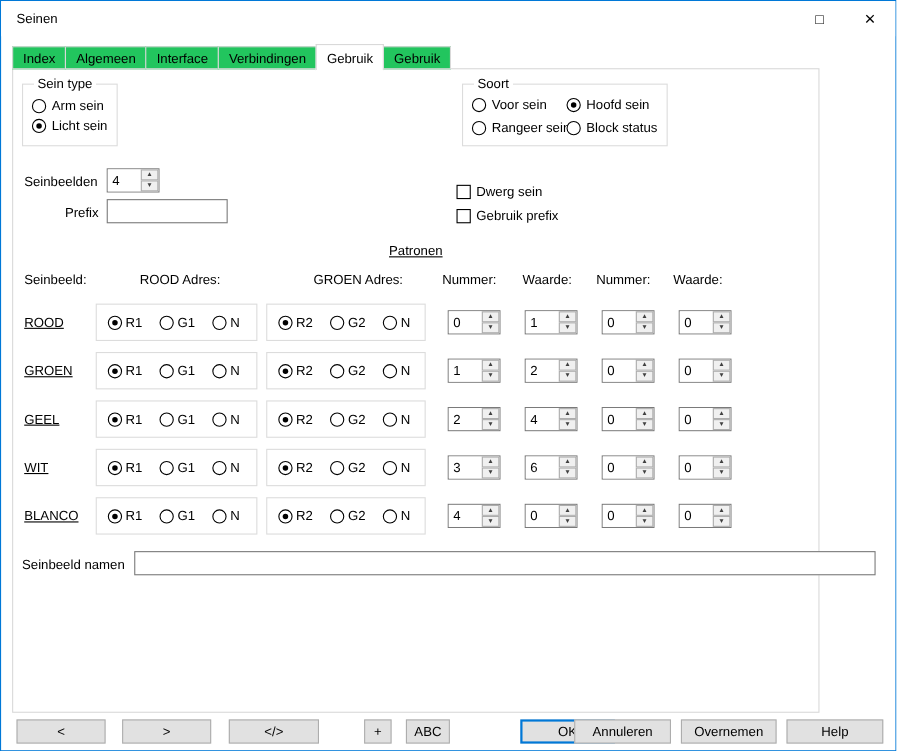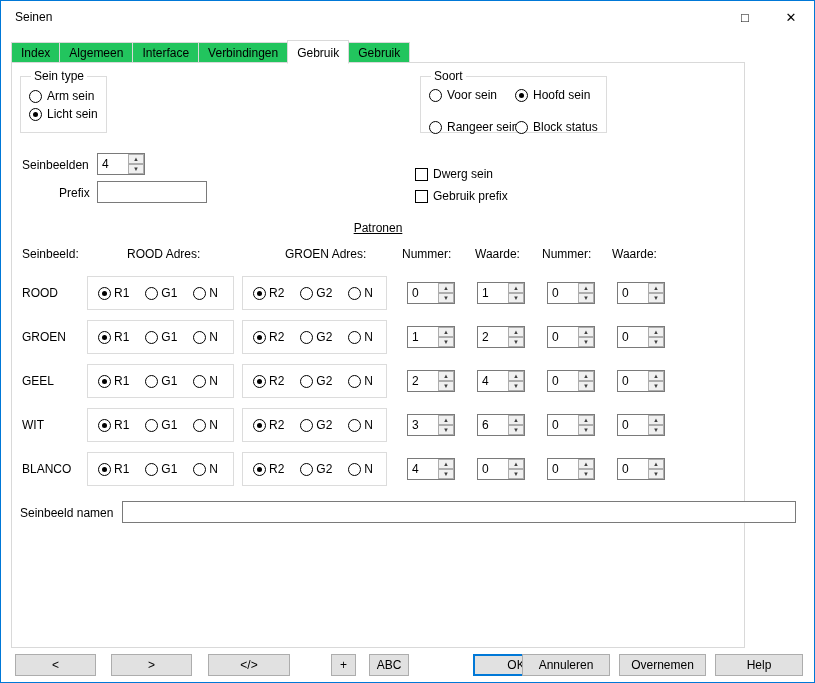--- a/index.html
+++ b/index.html
@@ -25,21 +25,21 @@
 
   
   .panel { position:absolute; left:10px; top:61px; width:734px; height:586px;
            background:#ffffff; border:1px solid #d9d9d9; }
 
   fieldset.groupbox { position:absolute; border:1px solid #dcdcdc; padding:2px 8px 4px; }
   legend { padding:0 3px; margin-left:2px; }
   .gb-seintype { left:8px; top:6px; width:84px; height:64px; }
   .gb-soort { left:408px; top:6px; width:182px; height:64px; }
   .vradio { display:flex; align-items:center; margin:4px 0; cursor:default; }
-  .soort-grid { display:grid; grid-template-columns:86px auto; row-gap:18px; margin-top:3px; }
+  .soort-grid { display:grid; grid-template-columns:86px auto; row-gap:7px; margin-top:3px; }
   .soort-grid label { display:flex; align-items:center; cursor:default; }
 
   input[type=radio] { appearance:none; -webkit-appearance:none; width:13px; height:13px;
     border:1px solid #000; border-radius:50%; background:#fff; position:relative; flex:0 0 13px; }
   input[type=radio]:checked::after { content:''; position:absolute; left:3px; top:3px;
     width:5px; height:5px; border-radius:50%; background:#000; }
   input[type=checkbox] { appearance:none; -webkit-appearance:none; width:13px; height:13px;
     border:1px solid #000; background:#fff; flex:0 0 13px; }
   .vradio span, .soort-grid span, .chk span { margin-left:5px; white-space:nowrap; }
 
@@ -67,21 +67,21 @@
   .spin { position:absolute; display:inline-flex; height:22px; border:1px solid #7a7a7a; background:#fff; }
   .spin-input { width:30px; border:none; padding:2px 4px; font:inherit; outline:none; }
   .spin-btns { display:flex; flex-direction:column; width:16px; }
   .sb { flex:1; font-size:6px; line-height:1; border:1px solid #adadad; background:#f0f0f0;
         cursor:pointer; padding:0; color:#404040; }
   .pos-seinbeelden { left:85px; top:90px; }
 
   
   .prows { position:absolute; top:208px; left:0; right:0; }
   .prow { position:relative; height:44px; }
-  .prow-label { position:absolute; left:10px; top:15px; }
+  .prow-label { position:absolute; left:10px; top:15px;text-decoration:underline; }
   .rgroup { position:absolute; top:5px; height:34px; border:1px solid #dcdcdc;
             display:flex; align-items:center; padding-left:10px; }
   .g1 { left:75px; width:147px; }
   .g2 { left:230px; width:145px; }
   .radio-item { display:inline-flex; align-items:center; margin-right:16px; cursor:default; }
   .radio-item .rl { margin-left:3px; }
   .s1 { left:395px; top:11px; } .s2 { left:465px; top:11px; }
   .s3 { left:535px; top:11px; } .s4 { left:605px; top:11px; }
 
   

